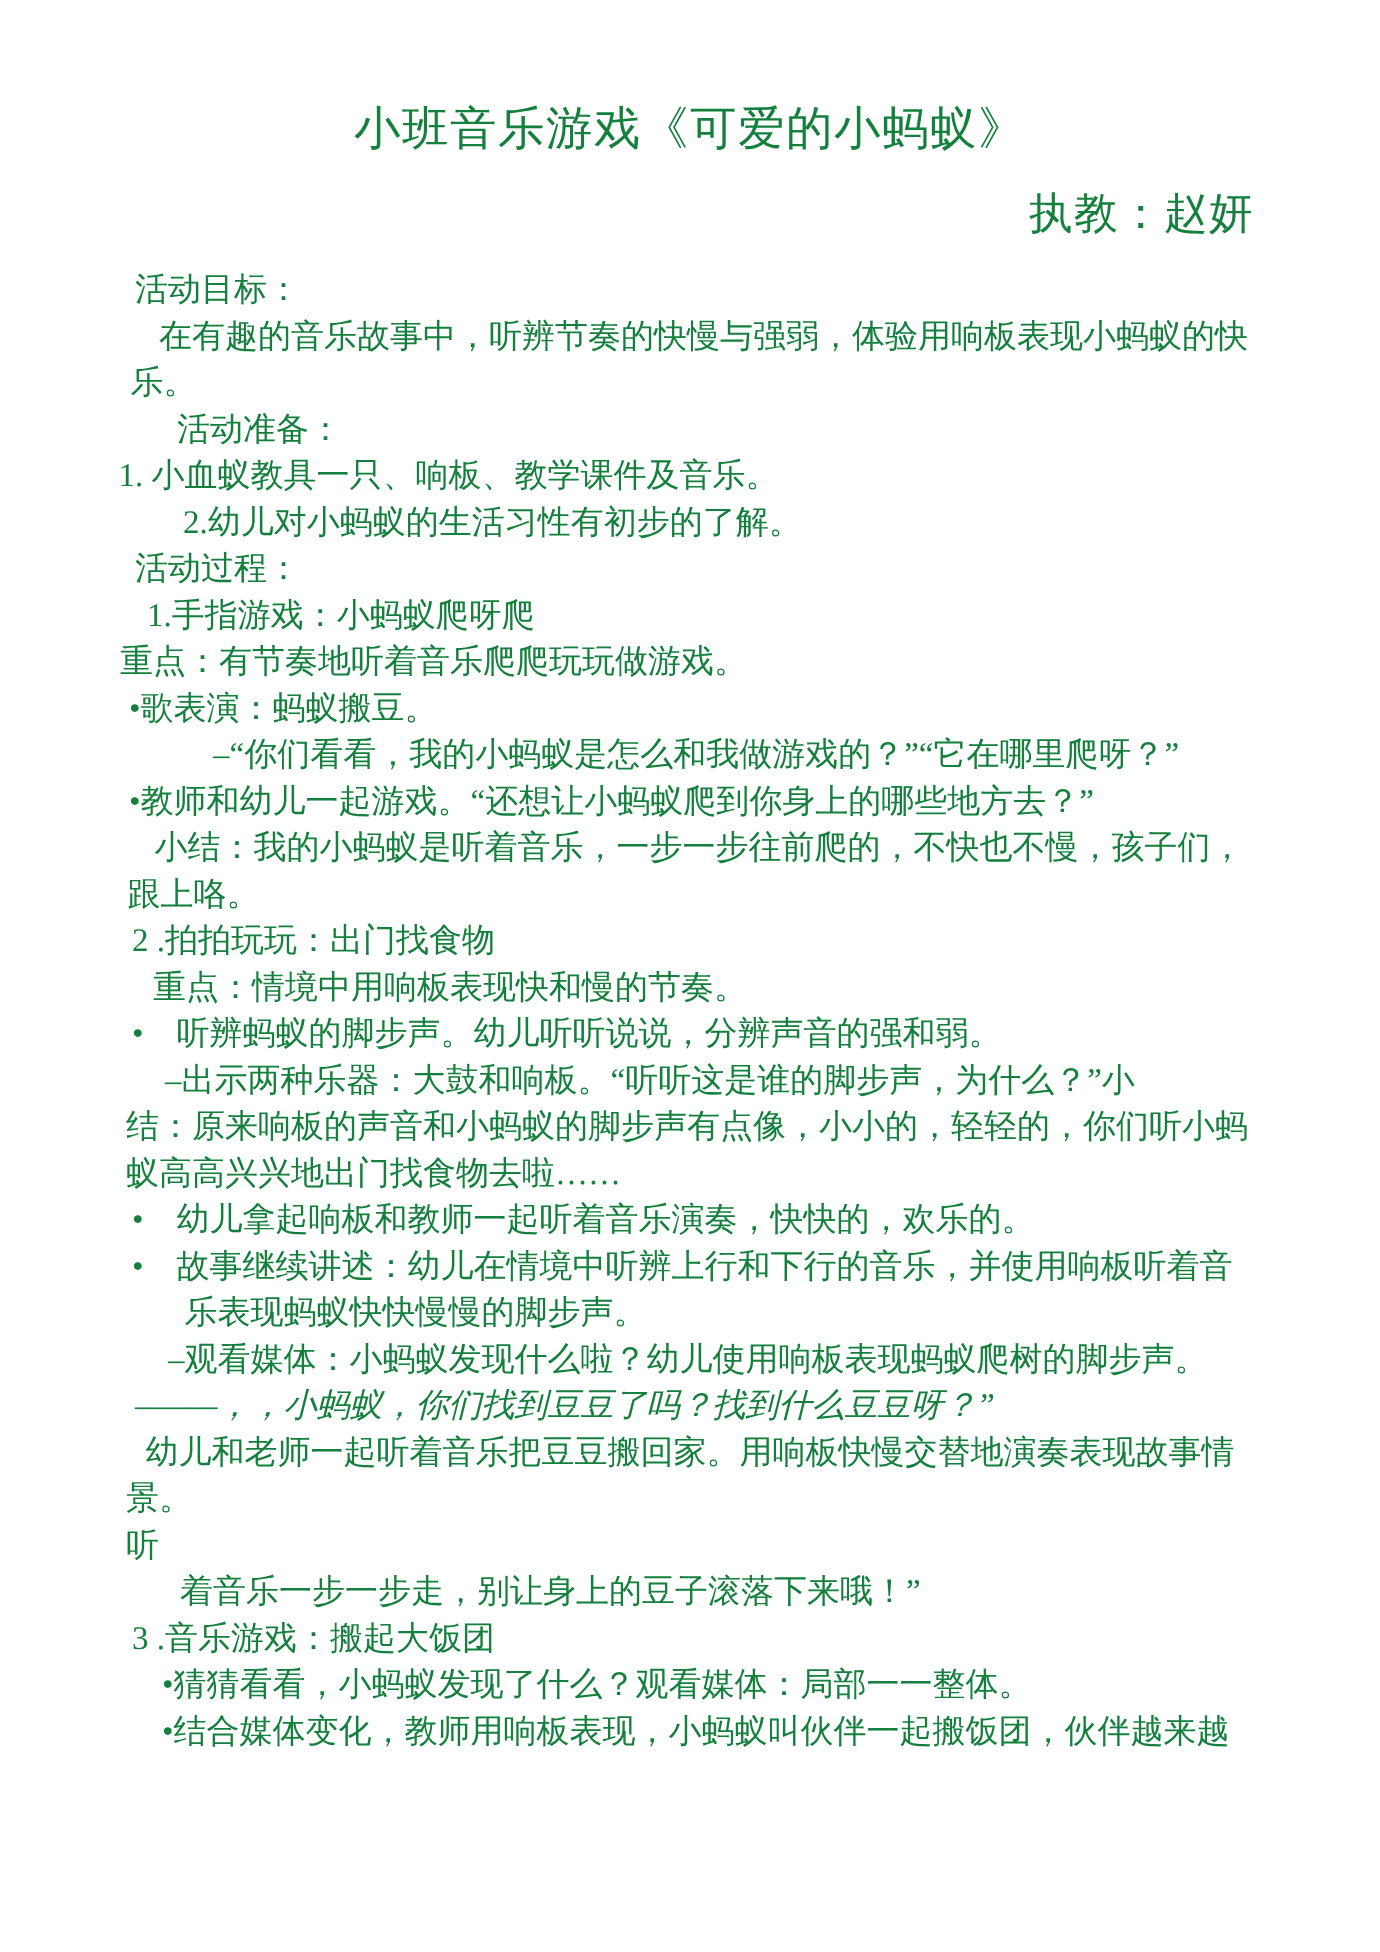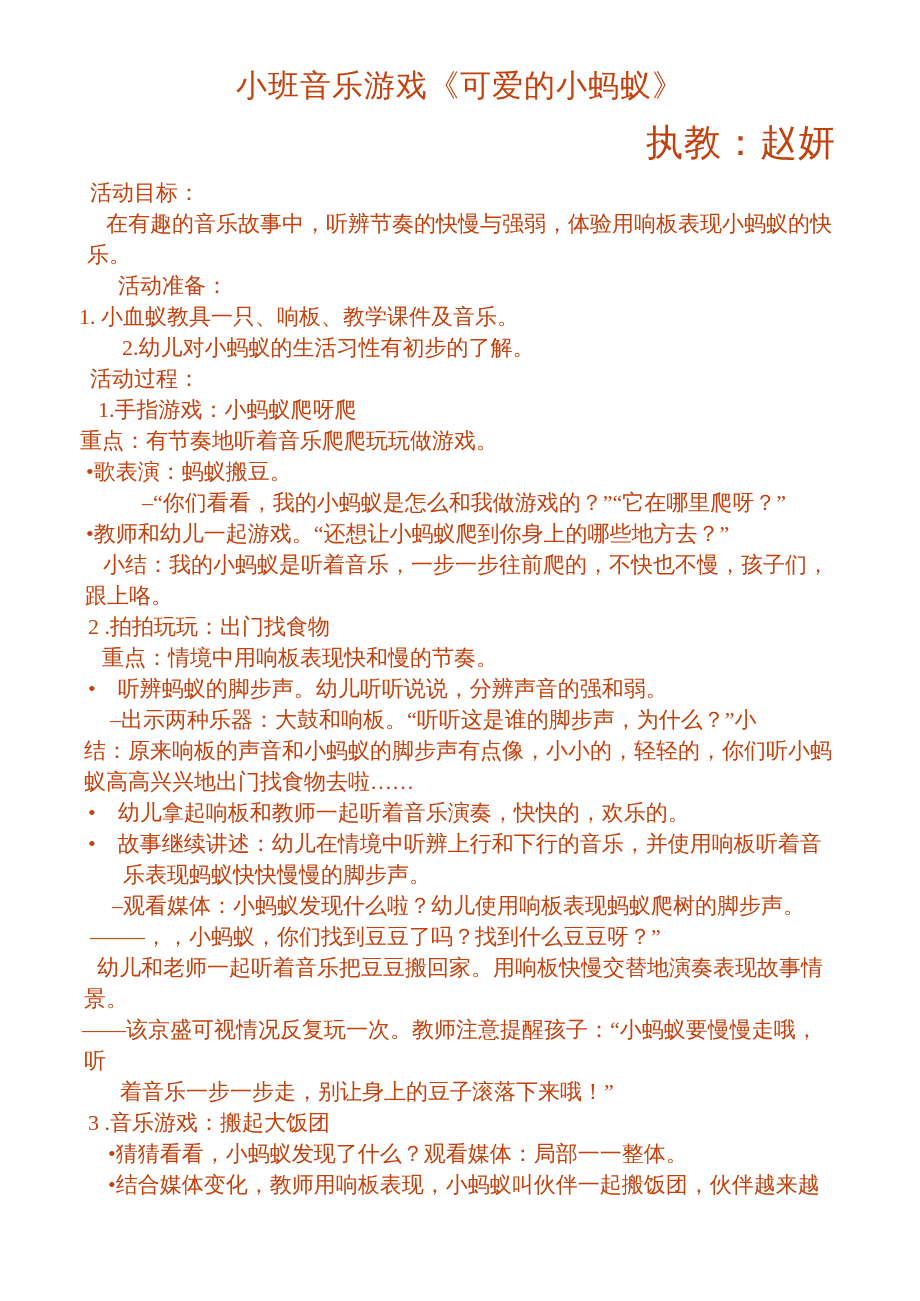--- a/index.html
+++ b/index.html
@@ -2,39 +2,39 @@
 <html><head>
 <meta charset="utf-8">
 <style>
   html, body { margin: 0; padding: 0; background: #ffffff; }
   .page {
     position: relative;
     width: 920px;
     height: 1301px;
     background: #ffffff;
     font-family: "Liberation Serif", "DejaVu Serif", serif;
-    color: #c2410c;
+    color: #15803d;
     overflow: hidden;
   }
   .doc-title {
     position: absolute;
     top: 66px;
     left: 0;
     width: 100%;
     text-align: center;
     font-size: 31px;
     line-height: 40px;
     letter-spacing: 1px;
     white-space: pre;
   }
   .doc-byline {
     position: absolute;
     top: 124px;
     right: 84px;
-    font-size: 37px;
+    font-size: 29px;
     line-height: 38px;
     letter-spacing: 1px;
     white-space: pre;
   }
   .doc-body {
     position: absolute;
     top: 177px;
     left: 0;
     width: 100%;
   }
@@ -70,23 +70,22 @@
       <div class="line" style="padding-left: 88px;">2 .拍拍玩玩：出门找食物</div>
       <div class="line" style="padding-left: 102px;">重点：情境中用响板表现快和慢的节奏。</div>
       <div class="line" style="padding-left: 88px;">•    听辨蚂蚁的脚步声。幼儿听听说说，分辨声音的强和弱。</div>
       <div class="line" style="padding-left: 110px;">–出示两种乐器：大鼓和响板。“听听这是谁的脚步声，为什么？”小</div>
       <div class="line" style="padding-left: 84px;">结：原来响板的声音和小蚂蚁的脚步声有点像，小小的，轻轻的，你们听小蚂</div>
       <div class="line" style="padding-left: 84px;">蚁高高兴兴地出门找食物去啦……</div>
       <div class="line" style="padding-left: 88px;">•    幼儿拿起响板和教师一起听着音乐演奏，快快的，欢乐的。</div>
       <div class="line" style="padding-left: 88px;">•    故事继续讲述：幼儿在情境中听辨上行和下行的音乐，并使用响板听着音</div>
       <div class="line" style="padding-left: 123px;">乐表现蚂蚁快快慢慢的脚步声。</div>
       <div class="line" style="padding-left: 112px;">–观看媒体：小蚂蚁发现什么啦？幼儿使用响板表现蚂蚁爬树的脚步声。</div>
-      <div class="line" style="padding-left: 90px;">–––––，，小蚂蚁，你们找到豆豆了吗？找到什么豆豆呀？”</div>
+      <div class="line" style="padding-left: 90px; font-style: italic;">–––––，，小蚂蚁，你们找到豆豆了吗？找到什么豆豆呀？”</div>
       <div class="line" style="padding-left: 97px;">幼儿和老师一起听着音乐把豆豆搬回家。用响板快慢交替地演奏表现故事情</div>
       <div class="line" style="padding-left: 84px;">景。</div>
-      <div class="line" style="padding-left: 82px;">——该京盛可视情况反复玩一次。教师注意提醒孩子：“小蚂蚁要慢慢走哦，</div>
       <div class="line" style="padding-left: 84px;">听</div>
       <div class="line" style="padding-left: 120px;">着音乐一步一步走，别让身上的豆子滚落下来哦！”</div>
       <div class="line" style="padding-left: 88px;">3 .音乐游戏：搬起大饭团</div>
       <div class="line" style="padding-left: 108px;">•猜猜看看，小蚂蚁发现了什么？观看媒体：局部一一整体。</div>
       <div class="line" style="padding-left: 108px;">•结合媒体变化，教师用响板表现，小蚂蚁叫伙伴一起搬饭团，伙伴越来越</div>
     </div>
 </div>
 
 </body></html>

